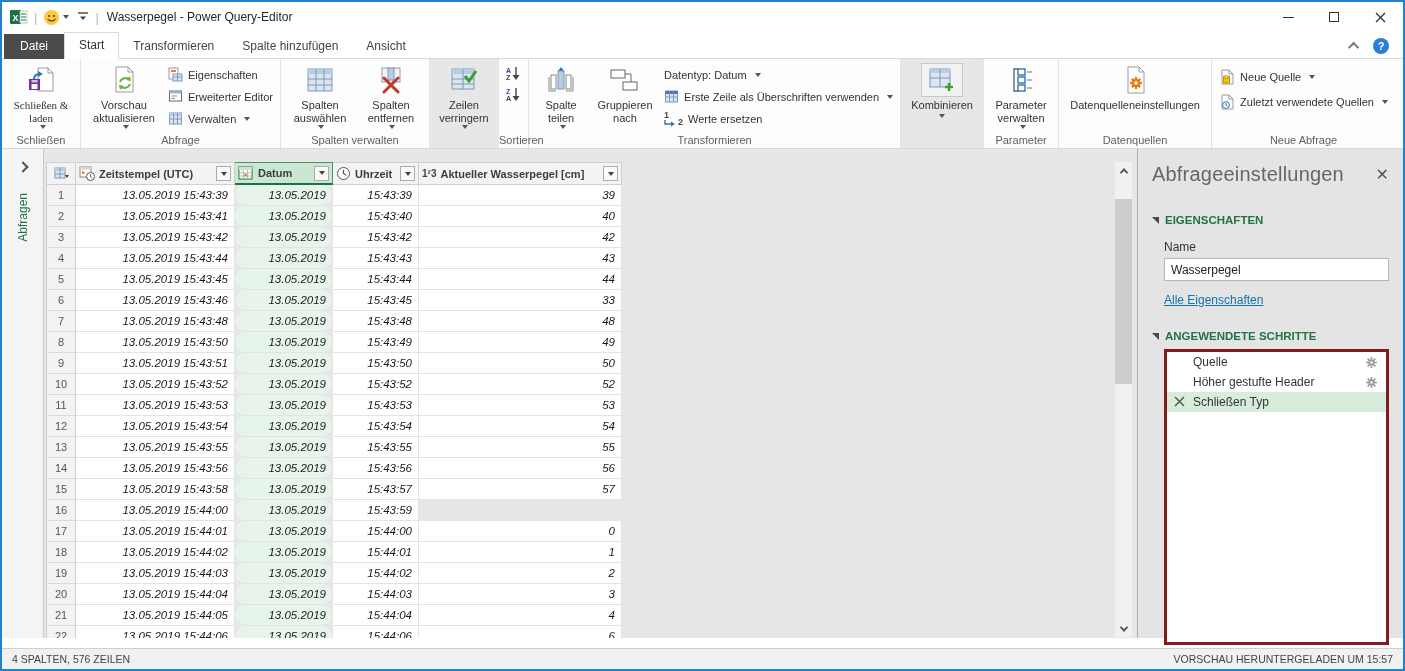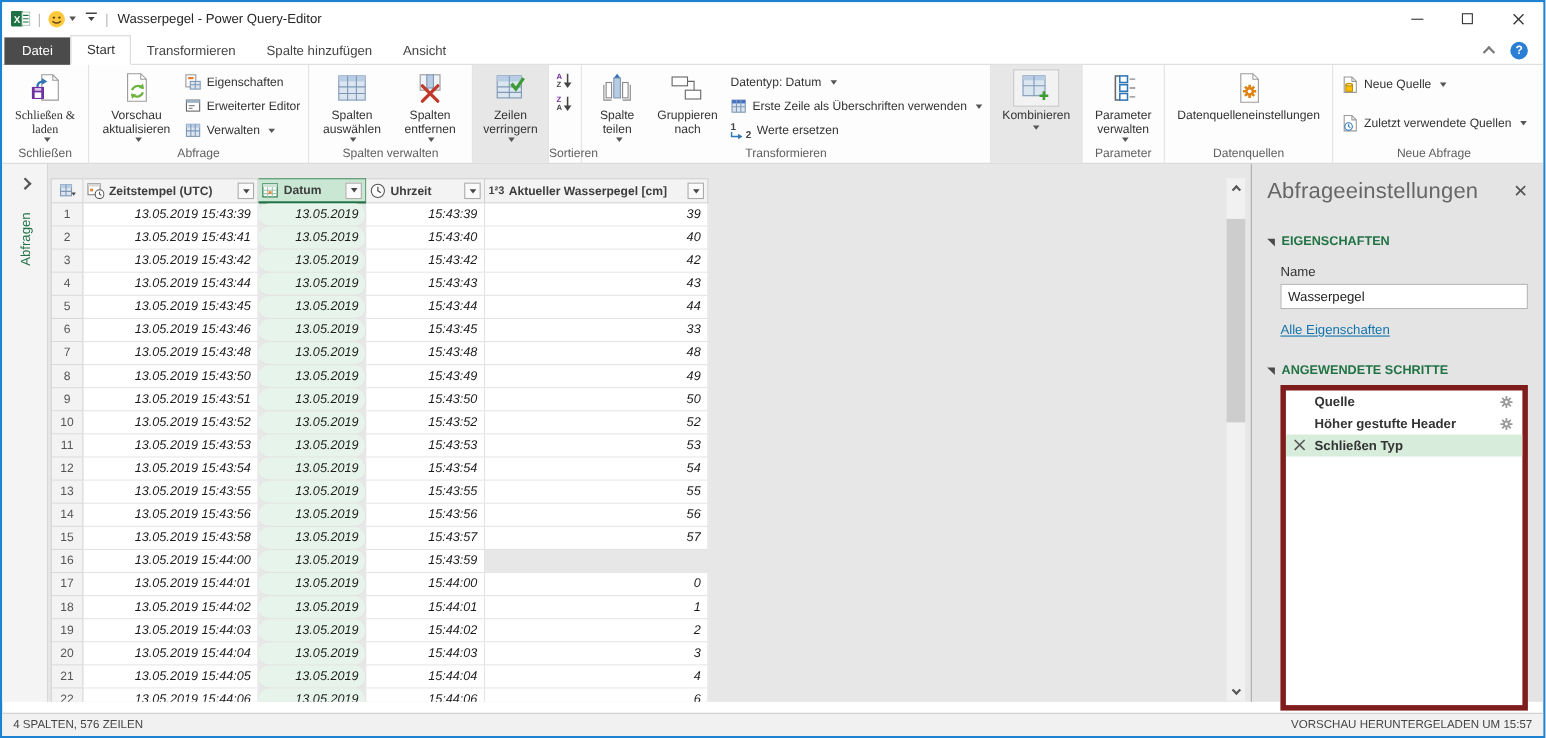--- a/index.html
+++ b/index.html
@@ -54,21 +54,21 @@
   .table-area { flex:1 1 auto; position:relative; background:#e7e7e7; overflow:hidden; }
   .grid { position:absolute; top:13px; left:2px; }
   .grid-header { display:flex; height:23px; }
   .hcell { background:#f3f3f3; border-top:1px solid #cfcfcf; border-right:1px solid #cfcfcf; border-bottom:1px solid #cfcfcf;
            display:flex; align-items:center; gap:4px; padding:0 3px; font-weight:bold; font-size:11px; color:#3d3d3d; }
   .hcell.first { border-left:1px solid #cfcfcf; justify-content:center; }
   .hcell.sel { background:#c9e7d2; border-color:#4e9268; border-bottom:2px solid #1e7145; }
   .fbtn { margin-left:auto; width:15px; height:15px; background:#fafafa; border:1px solid #ababab;
           display:flex; align-items:center; justify-content:center; flex:0 0 auto; }
   .fbtn .caret { margin-left:0; border-top-color:#444; }
-  .w-n{width:30px} .w-0{width:159px} .w-1{width:98px} .w-2{width:108px} .w-3{width:203px}
+  .w-n{width:30px} .w-0{width:159px} .w-1{width:98px} .w-2{width:86px} .w-3{width:203px}
   .trow { display:flex; height:21px; }
   .rownum { background:#f3f3f3; border-left:1px solid #cfcfcf; border-right:1px solid #cfcfcf; border-bottom:1px solid #d9d9d9;
             display:flex; align-items:center; justify-content:center; font-size:11px; color:#555; }
   .dcell { background:#fff; border-right:1px solid #e3e3e3; border-bottom:1px solid #e3e3e3;
            display:flex; align-items:center; justify-content:flex-end; padding:0 6px;
            font-size:11.5px; font-style:italic; color:#1a1a1a; }
   .dcell.sel { background:#e7f4eb;border-radius:10px; }
 
   .vscroll { position:absolute; top:13px; bottom:1px; right:5px; width:17px; background:#f1f1f1; }
   .vs-arrow { position:absolute; left:0; width:17px; height:17px; display:flex; align-items:center; justify-content:center; }
@@ -81,21 +81,21 @@
   .settings { width:266px; flex:0 0 auto; background:#e4e4e4; border-left:1px solid #a9a9a9; padding:0 14px; position:relative; }
   .sp-titlerow { display:flex; align-items:center; margin-top:14px; }
   .sp-title { font-size:20px; color:#666; font-weight:400; letter-spacing:0.2px; }
   .sp-close { margin-left:auto; font-size:16px; color:#555; line-height:1; }
   .sec-head { display:flex; align-items:center; gap:6px; font-size:11.5px; font-weight:bold; color:#217346; }
   .tri-exp { width:0; height:0; border-left:7px solid transparent; border-top:7px solid #4a4a4a; }
   .sp-namelabel { font-size:12px; color:#333; margin:14px 0 4px 12px; }
   .sp-input { width:100%; height:23px; border:1px solid #b6b6b6; background:#fff; font-family:"Liberation Sans",sans-serif;
               font-size:12px; color:#222; padding:0 6px; }
   .sp-link { font-size:12px; color:#1274ac; margin:12px 0 0 0; display:inline-block; }
-  .steps-box { background:#fff; border:5px solid #7f1d1d; height:296px; margin-top:7px; overflow:hidden;font-weight:bold; }
+  .steps-box { background:#fff; border:3px solid #7f1d1d; height:296px; margin-top:7px; overflow:hidden; }
   .step { position:relative; display:flex; align-items:center; height:20px; padding:0 8px 0 26px; font-size:12px; color:#333; }
   .step.sel { background:#d8ecdb; }
   .step .xwrap { position:absolute; left:7px; top:4px; }
   .gear { margin-left:auto; }
 
   
   .statusbar { height:21px; flex:0 0 auto; background:#f1f1f1; border-top:1px solid #cfcfcf;
                display:flex; align-items:center; padding:0 10px; font-size:10.5px; color:#444;margin-top:10px; }
   .sb-right { margin-left:auto; }
 </style>
@@ -415,21 +415,21 @@
             <circle cx="16" cy="18" r="4" fill="#e08214"></circle>
             <circle cx="16" cy="18" r="1.7" fill="#fff"></circle>
           </svg>
         </div>
         <span>Datenquelleneinstellungen</span>
       </div>
       <div class="rgroup-label">Datenquellen</div>
     </div>
 
     <div class="rgroup" style="border-right:none;">
-      <div class="smallcol" style="gap:14px;padding-top:5px;">
+      <div class="smallcol" style="gap:4px;padding-top:5px;">
         <div class="smallbtn">
           <svg width="16" height="16" viewBox="0 0 16 16">
             <path d="M3 1h7l4 4v10H3z" fill="#fff" stroke="#9a9a9a"></path>
             <path d="M10 1v4h4" fill="none" stroke="#9a9a9a"></path>
             <rect x="4.5" y="8" width="6" height="6" fill="#ffc000" stroke="#bf9000"></rect>
             <ellipse cx="7.5" cy="8" rx="3" ry="1.2" fill="#ffe08a" stroke="#bf9000"></ellipse>
           </svg>
           <span>Neue Quelle</span>
             <span class="caret"></span>
         </div>

